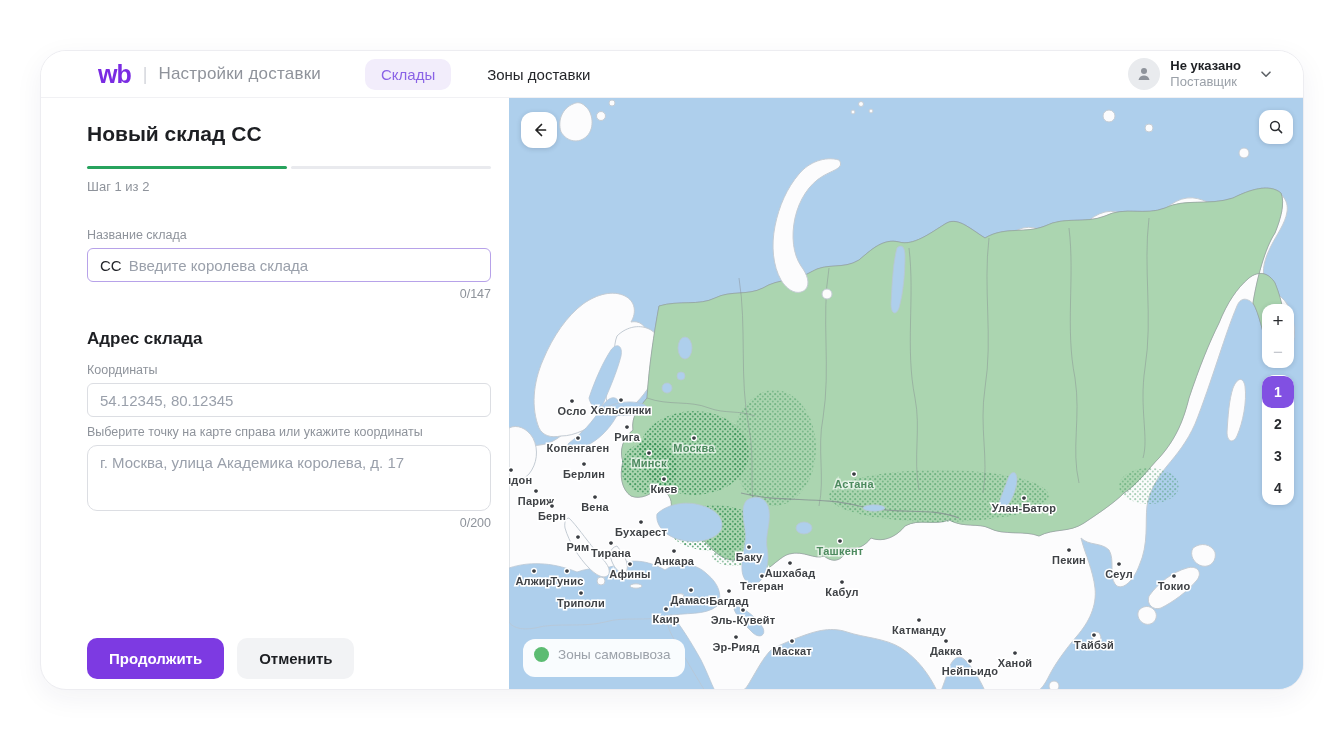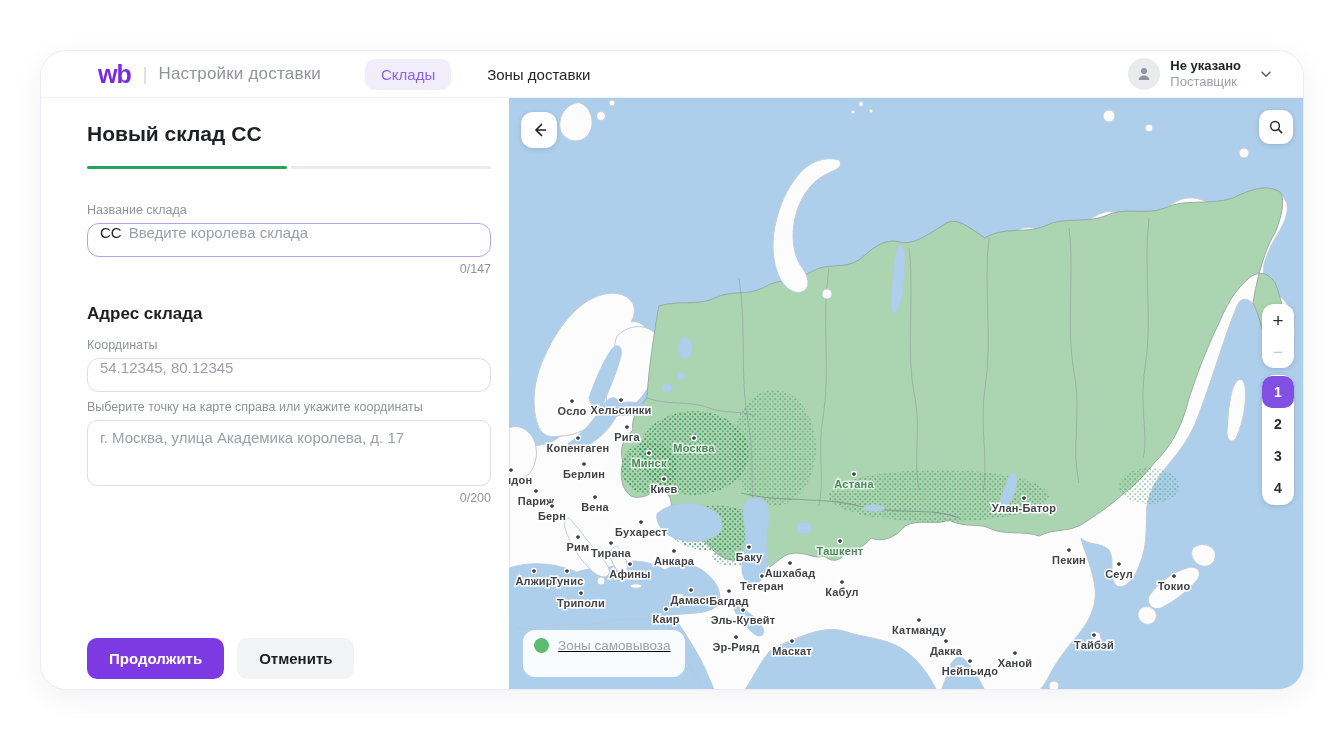--- a/index.html
+++ b/index.html
@@ -29,22 +29,22 @@
 
   
   .form { width:430px; padding:16px 18px 0 8px; position:relative; flex:none;margin-left:38px; }
   .form h1 { font-size:21px; font-weight:700; color:#1d1f23; margin-top:8px; }
   .progress { display:flex; gap:4px; margin-top:20px; align-items:center; }
   .p-fill { height:3px; border-radius:2px; background:#27a35d; }
   .p-track { height:3px; border-radius:2px; background:#e9eaee; flex:1; }
   .step { font-size:13px; color:#8e939b; margin-top:10px; }
   .flabel { font-size:12.5px; color:#8e939b; }
   .mt34 { margin-top:34px; } .mt14 { margin-top:14px; } .mt22 { margin-top:22px; }
-  .inp { margin-top:6px; height:34px; border:1px solid #dcdee3; border-radius:12px; background:#fff;
-         display:flex; padding:0 12px; gap:7px; font-size:15px; cursor:text; }
+  .inp { margin-top:6px; height:34px; border:1px solid #dcdee3; border-radius:6px; background:#fff;
+         display:flex; align-items:center; padding:0 12px; gap:7px; font-size:15px; cursor:text; }
   .inp.accent { border-color:#b7a2e9; }
   .prefix { color:#24262b; }
   .ph { color:#9aa0ab; }
   .counter { text-align:right; font-size:12.5px; color:#8e939b; margin-top:5px; }
   .helper { font-size:12.5px; color:#8e939b; margin-top:8px; }
   .form h2 { font-size:17px; font-weight:700; color:#1d1f23; margin-top:28px; }
   .txtarea { margin-top:6px; height:66px; border:1px solid #dcdee3; border-radius:10px; padding:8px 12px; font-size:15px; cursor:text; }
   .btn-row { position:absolute; left:8px; bottom:12px; display:flex; gap:13px; }
   .btn { border:none; font-family:Liberation Sans, sans-serif; font-size:15px; font-weight:600; border-radius:10px; padding:12px 22px; cursor:pointer; }
   .btn.primary { background:#7d3ae2; color:#fff; }
@@ -59,21 +59,21 @@
   .search { right:10px; top:12px; width:34px; height:34px; border-radius:11px; }
   .zoomctl { position:absolute; right:9px; top:206px; width:32px; background:#fff; border-radius:12px;
              box-shadow:0 1px 5px rgba(30,40,60,.18); display:flex; flex-direction:column; overflow:hidden; }
   .zbtn { width:32px; height:32px; border:none; background:transparent; font-size:19px; line-height:1; color:#2a2c30; cursor:pointer; font-family:inherit; }
   .zbtn.minus { color:#c3c6cc; font-size:17px; }
   .pager { position:absolute; right:9px; top:277px; width:32px; background:#fff; border-radius:12px;
            box-shadow:0 1px 5px rgba(30,40,60,.18); display:flex; flex-direction:column; align-items:center; padding:1px 0; }
   .pbtn { width:32px; height:32px; border:none; background:transparent; font-size:14px; font-weight:600; color:#2a2c30; cursor:pointer; border-radius:10px; font-family:inherit; }
   .pbtn.active { background:#8150e2; color:#fff; }
   .legend { position:absolute; left:14px; bottom:14px; background:rgba(255,255,255,.93); border-radius:12px;
-            padding:8px 14px 24px 11px; display:flex; align-items:center; gap:9px;text-decoration:underline; }
+            padding:8px 14px 15px 11px; display:flex; align-items:center; gap:9px; }
   .ldot { width:15px; height:15px; border-radius:50%; background:#5cbc72; }
   .ltext { font-size:13.5px; color:#9ba1a9; }
 
   .city text { font-size:11px; font-weight:700; fill:#3f4246; stroke:#ffffff; stroke-width:3px; paint-order:stroke; letter-spacing:.2px; }
   .city.zone text { fill:#4d8a5f; stroke:rgba(255,255,255,.65); }
   .city circle { fill:#3a3d42; stroke:#fff; stroke-width:1.3px; }
 </style>
 </head>
 <body>
 
@@ -108,20 +108,21 @@
 
   <div class="content">
 
     <div class="form">
       <h1>Новый склад СС</h1>
 
       <div class="progress">
         <div class="p-fill" style="width: 49.5%;"></div>
         <div class="p-track"></div>
       </div>
+      <div class="step">Шаг 1 из 2</div>
 
       <div class="flabel mt34">Название склада</div>
       <div class="inp accent">
         <span class="prefix">СС</span>
         <span class="ph">Введите королева склада</span>
       </div>
       <div class="counter">0/147</div>
 
       <h2>Адрес склада</h2>
 

